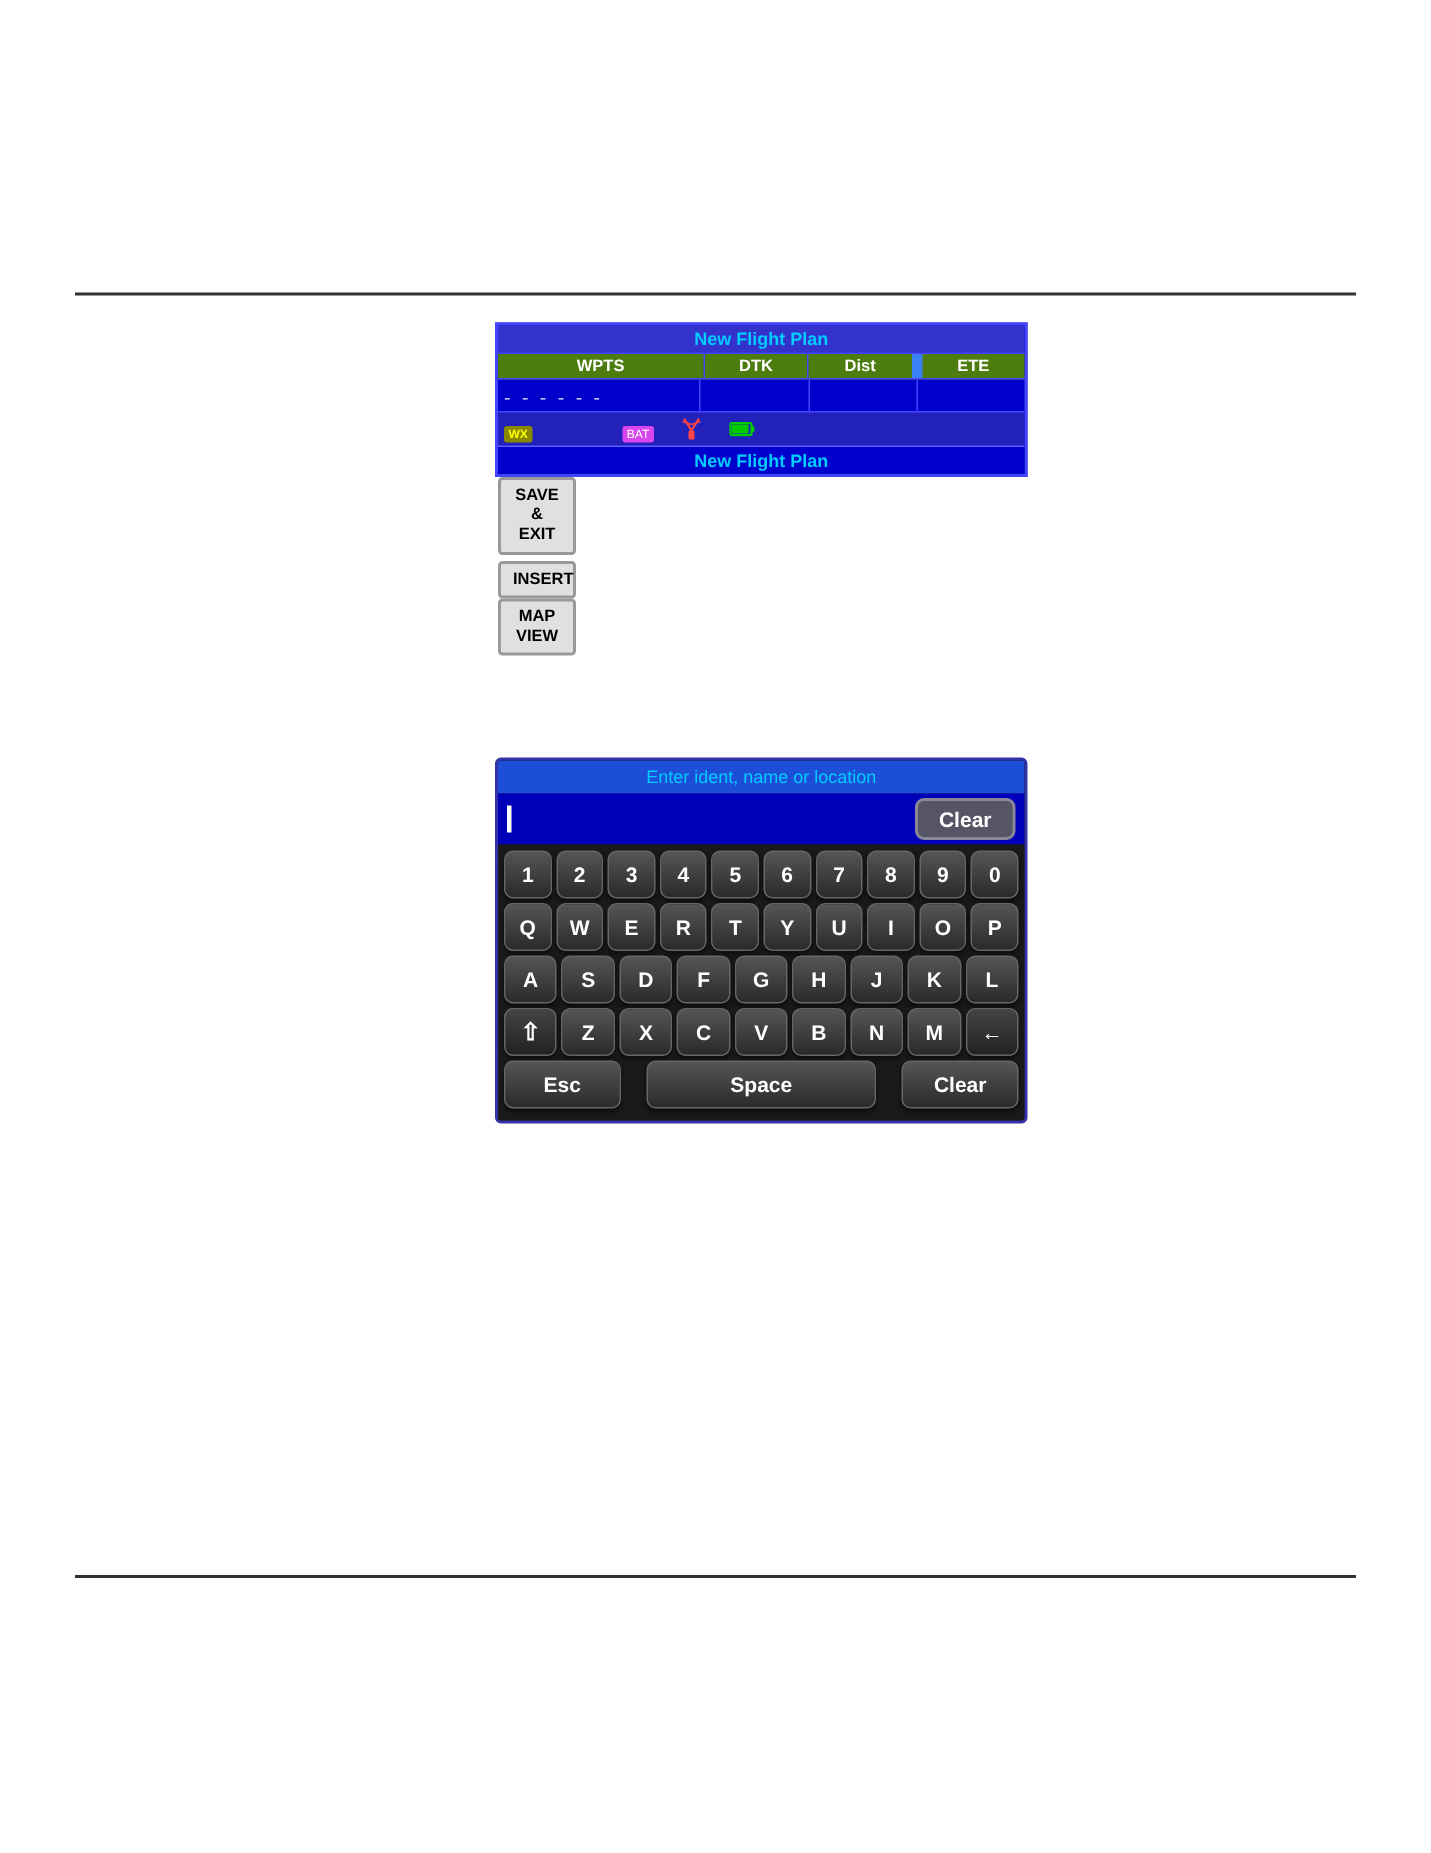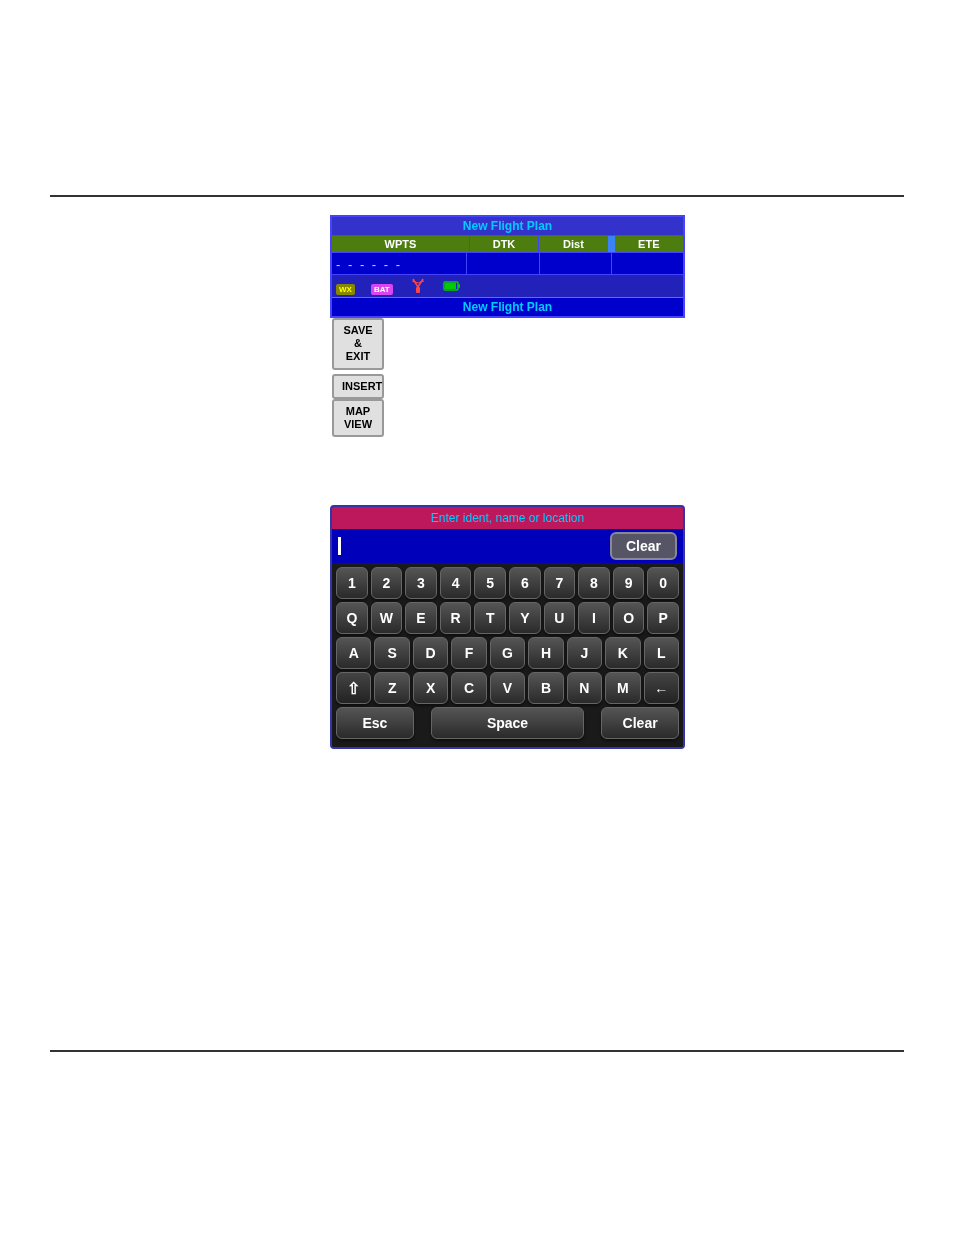--- a/index.html
+++ b/index.html
@@ -141,23 +141,24 @@
       font-size: 8px;
       font-weight: bold;
       padding: 1px 3px;
       border-radius: 2px;
     }
 
     .icon-bat {
       background: #d946ef;
       color: #ffffff;
       font-size: 8px;
-      font-weight: bold;
+      font-weight: normal;
       padding: 1px 3px;
       border-radius: 2px;
+      margin-left: 44px;
     }
 
     .fp-antenna-icon {
       width: 18px;
       height: 18px;
     }
 
     .fp-battery-icon {
       width: 18px;
       height: 18px;
@@ -204,21 +205,21 @@
       top: 505px;
       left: 330px;
       width: 355px;
       background: #1a1a2e;
       border: 2px solid #3333aa;
       border-radius: 4px;
       overflow: hidden;
     }
 
     .kb-prompt-bar {
-      background: #be185d;
+      background: #1d4ed8;
       color: #00ccff;
       text-align: center;
       font-size: 12px;
       padding: 4px 6px;
     }
 
     .kb-input-row {
       background: #0000bb;
       padding: 3px 6px;
       display: flex;

